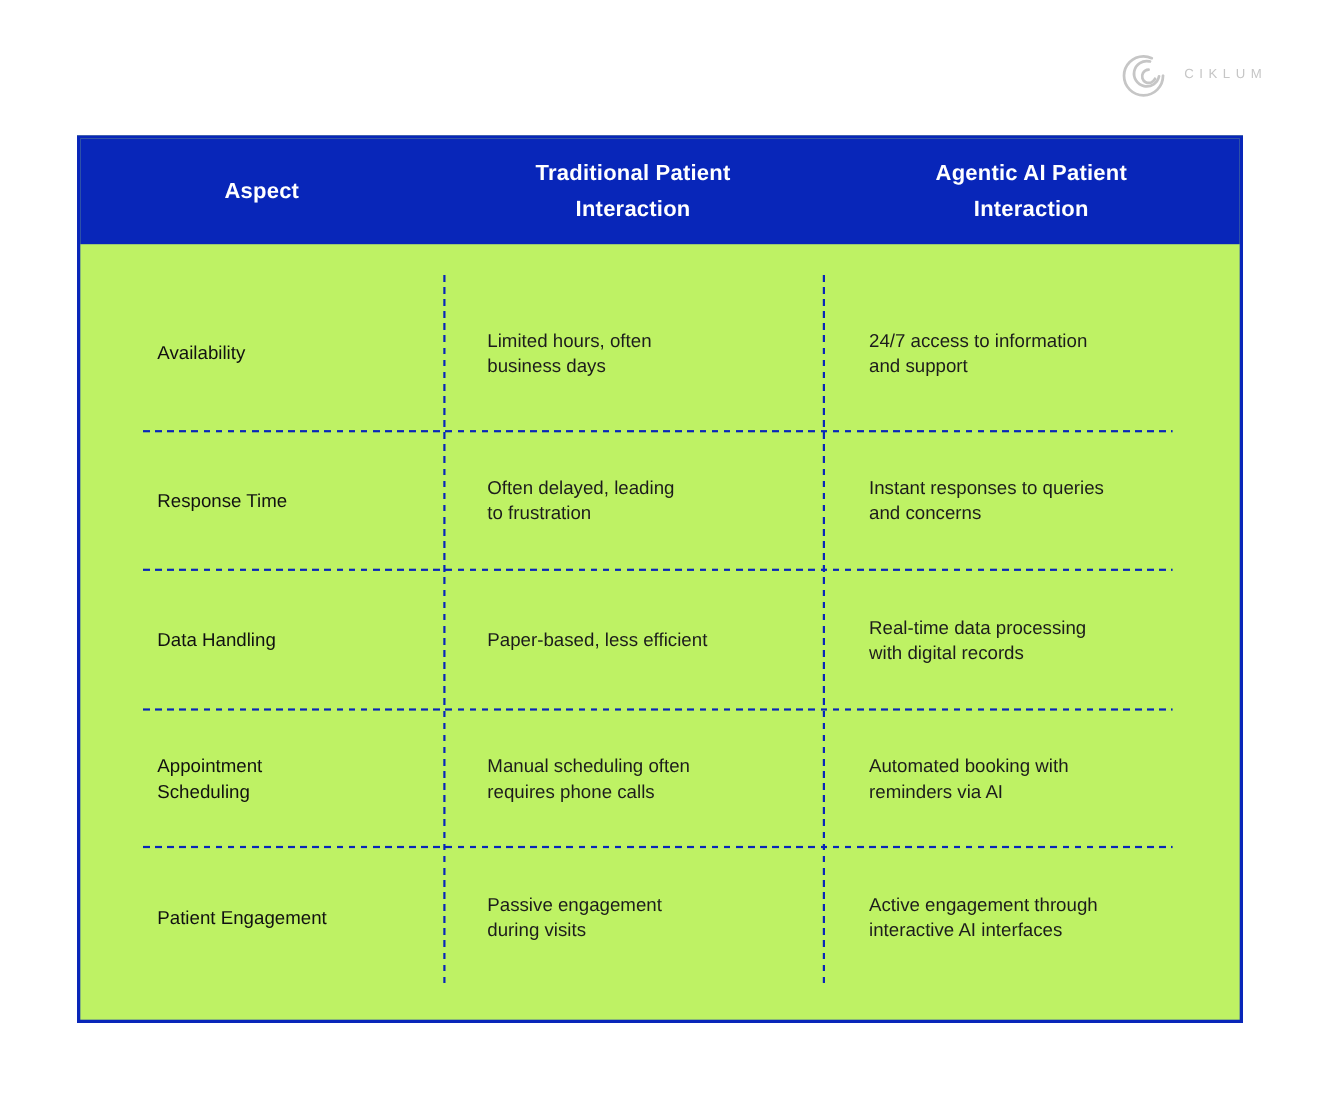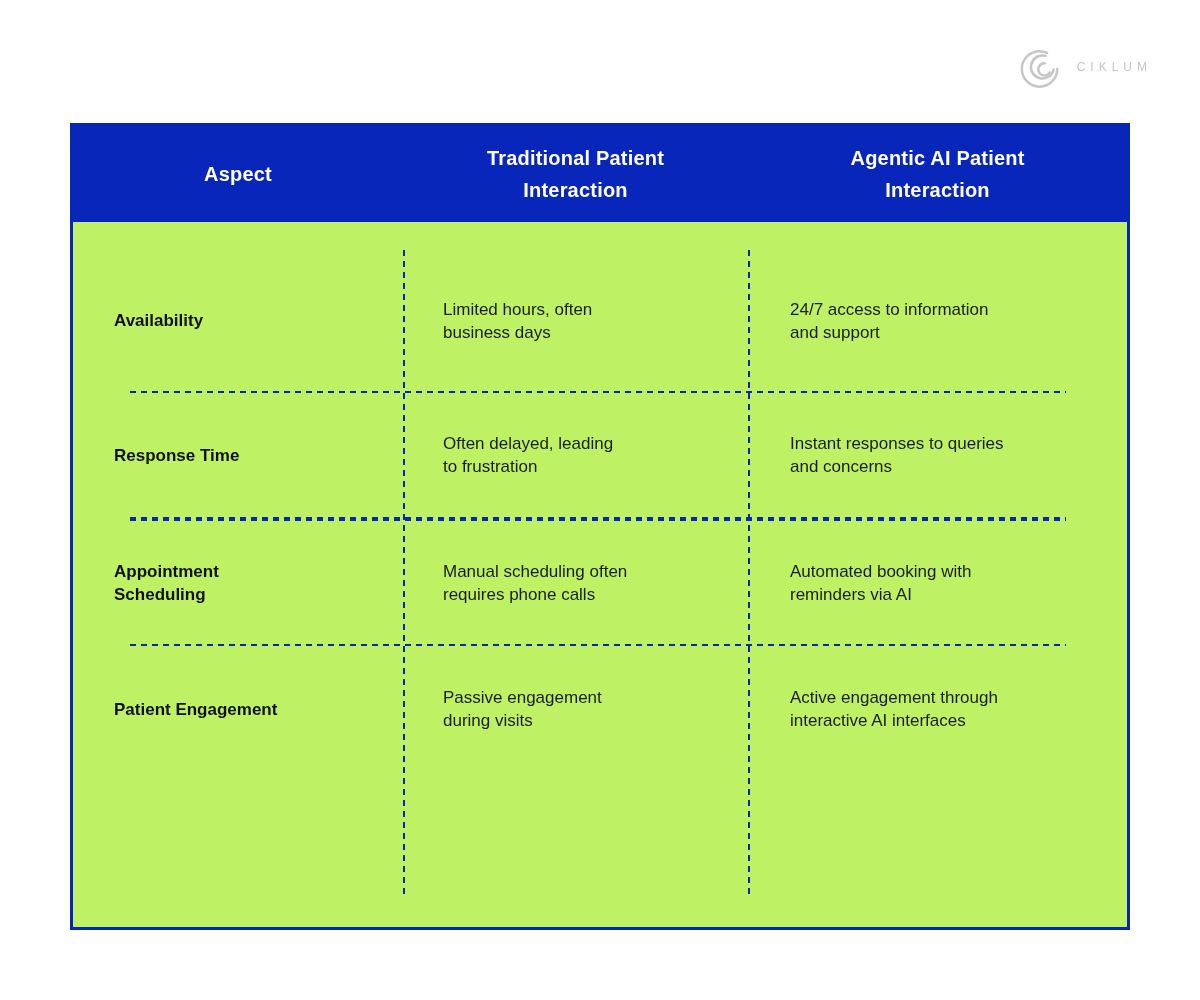--- a/index.html
+++ b/index.html
@@ -85,22 +85,22 @@
     background:repeating-linear-gradient(90deg, var(--blue) 0 6px, transparent 6px 11px);
   }
 
   .td{
     font-size:17px;
     line-height:23px;
     color:var(--text);
     white-space:pre-line;
   }
   .td.aspect{
-    padding-left:41px;
-    font-weight:700;
+    padding-left:70px;
+    font-weight:400;
     color:#111111;
   }
   .td.col2{padding-left:40px;padding-right:20px;}
   .td.col3{padding-left:42px;padding-right:4px;}
 </style>
 </head>
 <body>
 
 <div class="brand">
   <svg width="46" height="46" viewBox="0 0 48 48" aria-hidden="true">
@@ -140,20 +140,26 @@
     <div class="tr tr-2">
       <div class="td aspect">Response Time</div>
       <div class="td col2">Often delayed, leading
 to frustration</div>
       <div class="td col3">Instant responses to queries
 and concerns</div>
     </div>
 
     <div class="hdiv"></div>
 
+    <div class="tr tr-3">
+      <div class="td aspect">Data Handling</div>
+      <div class="td col2">Paper-based, less efficient</div>
+      <div class="td col3">Real-time data processing
+with digital records</div>
+    </div>
 
     <div class="hdiv"></div>
 
     <div class="tr tr-4">
       <div class="td aspect">Appointment
 Scheduling</div>
       <div class="td col2">Manual scheduling often
 requires phone calls</div>
       <div class="td col3">Automated booking with
 reminders via AI</div>

